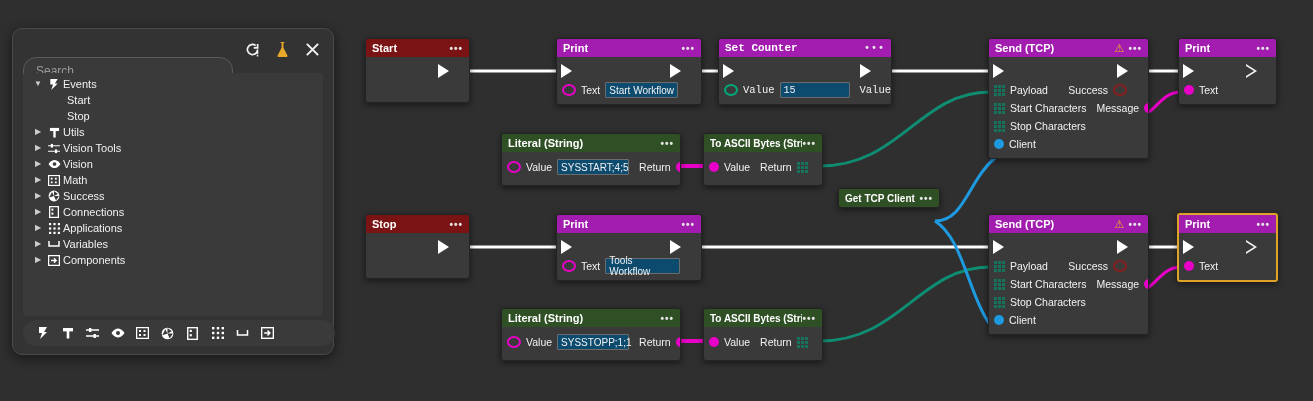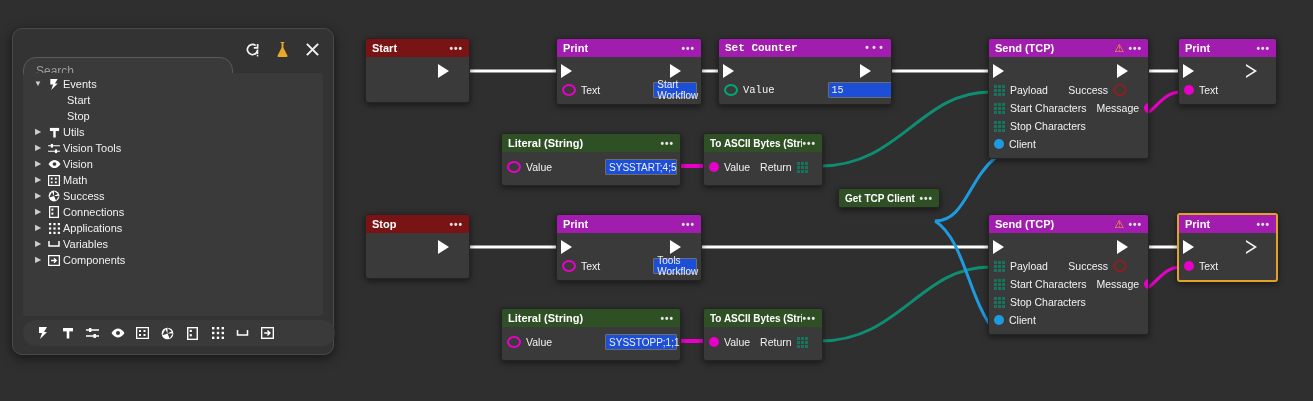--- a/index.html
+++ b/index.html
@@ -51,23 +51,23 @@
   .hdr-red{background:#7a1414;}
   .hdr-blue{background:#a21caf;}
   .hdr-green{background:#2e5024;}
   .nbody{position:relative;padding:4px 16px 5px 0;}
   .exec-row{display:flex;align-items:center;justify-content:space-between;
             height:20px;padding:0 4px;}
   .prow{display:flex;align-items:center;height:18px;padding:0 5px;gap:5px;
         font-size:10.5px;color:#f2f2f2;}
   .prow .spacer{flex:1;}
   .ptxt{white-space:nowrap;}
-  .val-box{background:#1d4ed8;border:1px solid #6c6c6c;height:14px;
+  .val-box{background:#0c4a6e;border:1px solid #6c6c6c;height:14px;
            min-width:36px;font-size:10px;color:#f0f0f0;padding:0 3px;
-           display:flex;align-items:center;border-radius:1px;margin-left:48px;}
+           display:flex;align-items:center;border-radius:1px;}
   
   .pin-exec{width:0;height:0;border-left:11px solid #ffffff;
             border-top:7px solid transparent;border-bottom:7px solid transparent;
             cursor:pointer;}
   .pin-exec.hollow{border:none;width:10px;height:14px;position:relative;}
   .pin-exec.hollow:before{content:"";position:absolute;left:0;top:0;
        width:0;height:0;border-left:11px solid #f0f0f0;
        border-top:7px solid transparent;border-bottom:7px solid transparent;}
   .pin-exec.hollow:after{content:"";position:absolute;left:0;top:2px;
        width:0;height:0;border-left:8px solid #3a3a3a;

